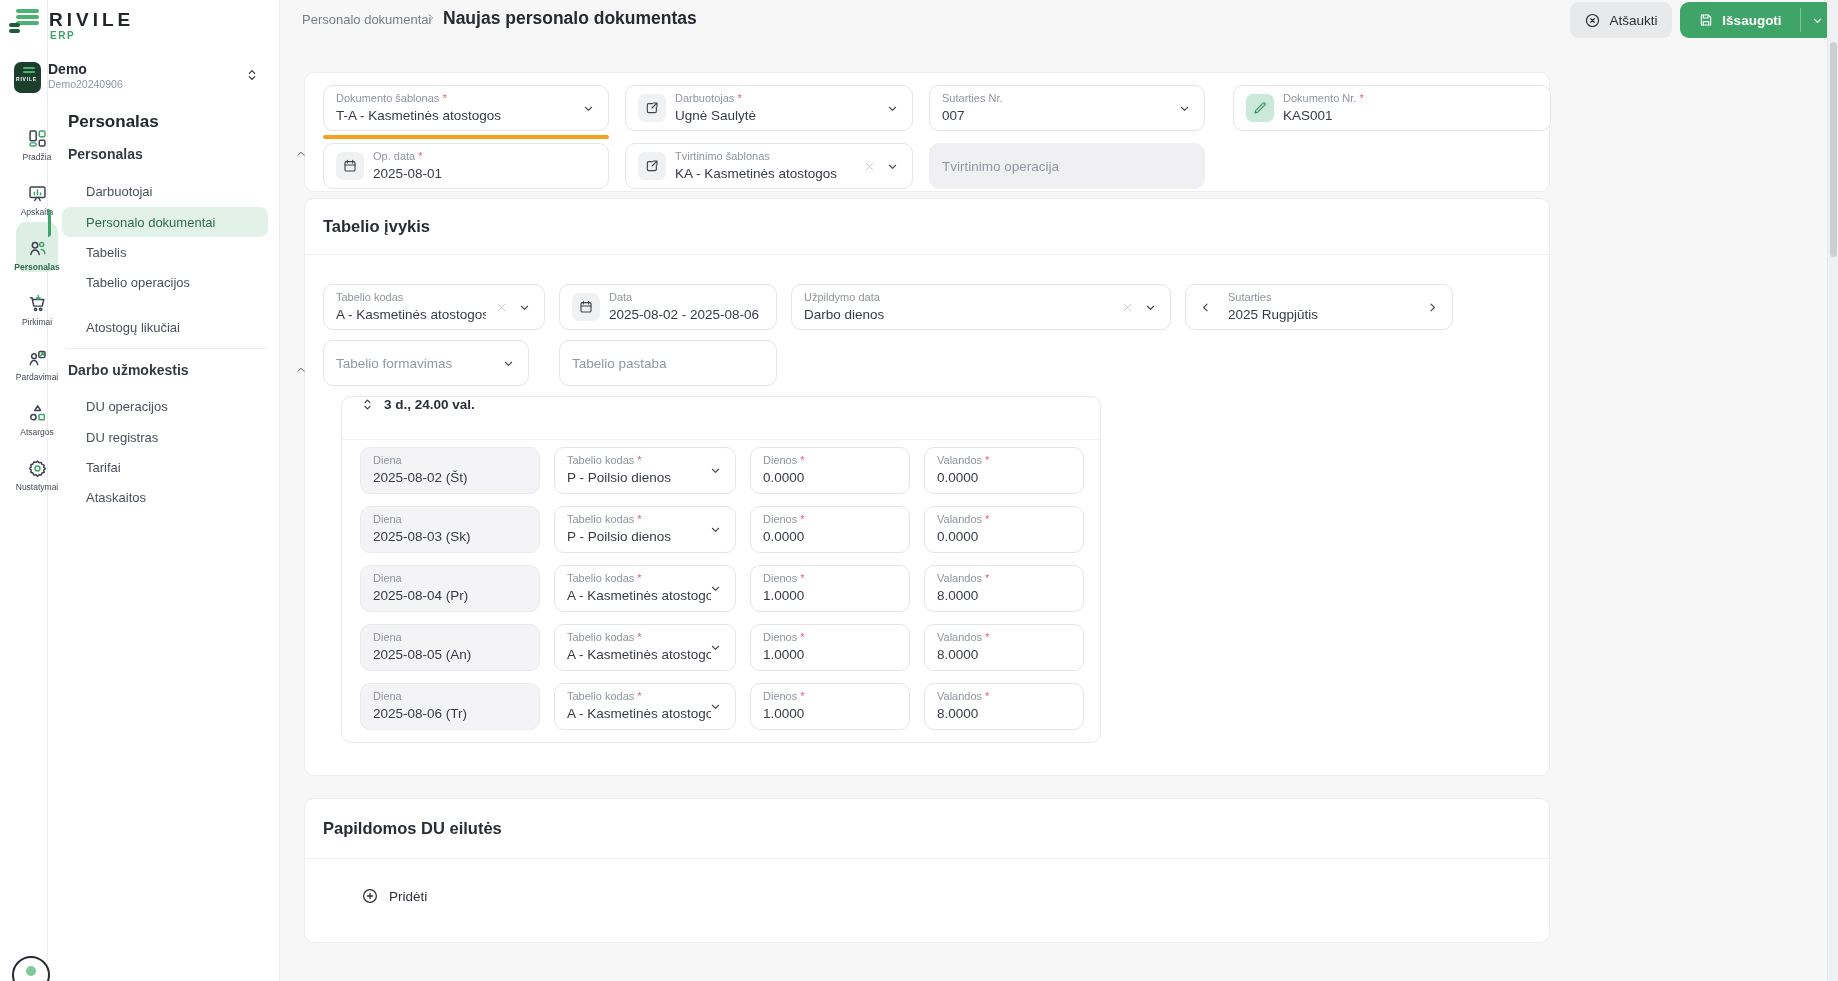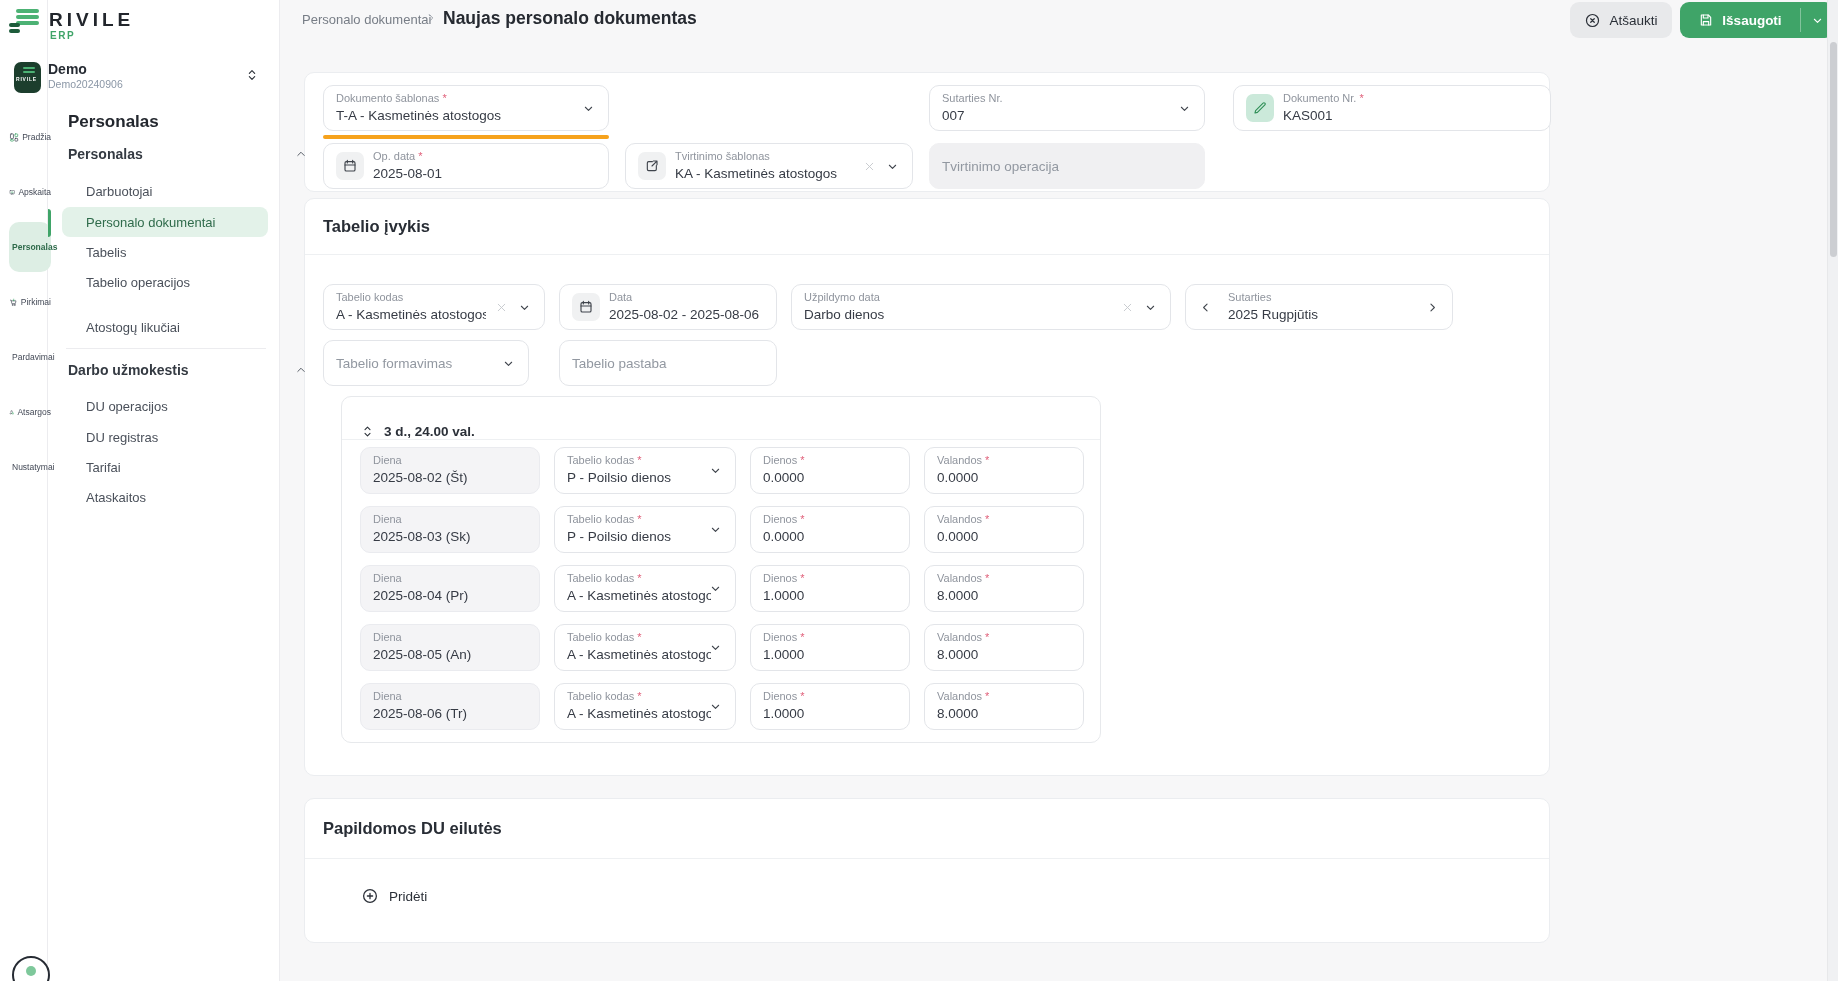--- a/index.html
+++ b/index.html
@@ -4,21 +4,21 @@
 <style>
 *{box-sizing:border-box;margin:0;padding:0}
 html,body{background:#fff}
 body{font-family:"Liberation Sans","DejaVu Sans",sans-serif;-webkit-font-smoothing:antialiased}
 .app{position:relative;width:1838px;height:981px;overflow:hidden;background:#f7f7f8;color:#363b45}
 svg{fill:none;stroke:currentColor;stroke-width:1.7;stroke-linecap:round;stroke-linejoin:round}
 .g{stroke:#3FA468}
 
 
 .rail{position:absolute;left:0;top:0;width:48px;height:100%;background:#fff;border-right:1px solid #ececef;z-index:4}
-.ritem{position:absolute;left:9px;width:42px;height:50px;display:flex;flex-direction:row;align-items:center;justify-content:flex-start;gap:3px;border-radius:10px;cursor:pointer}
+.ritem{position:absolute;left:16px;width:42px;height:50px;display:flex;flex-direction:column;align-items:center;justify-content:flex-end;gap:3px;border-radius:10px;cursor:pointer}
 .ritem svg{width:21px;height:21px;color:#3c4250}
 .rlabel{font-size:8.5px;color:#434956;white-space:nowrap}
 .ritem.active{background:#ddeee4}
 .ritem.active .rlabel{color:#2f6b4b;font-weight:bold}
 .active-edge{position:absolute;left:48px;top:209px;width:3px;height:28px;background:#3FA468;border-radius:0 3px 3px 0;z-index:5}
 
 
 .sidebar{position:absolute;left:48px;top:0;width:232px;height:100%;background:#fff;border-right:1px solid #ececef;z-index:3}
 .sb-title{position:absolute;left:20px;top:112px;font-size:17px;font-weight:bold;color:#23272e}
 .sb-group{position:absolute;left:20px;font-size:14px;font-weight:bold;color:#343a42;cursor:pointer}
@@ -81,21 +81,21 @@
 .chev{flex:none;color:#3f444c;display:flex}
 .chev svg{width:15px;height:15px}
 .xclear{flex:none;color:#c5c8cd;display:flex}
 .xclear svg{width:13px;height:13px}
 .field.disabled{background:#f0f0f2;border-color:#f0f0f2}
 .field.gray{background:#f4f4f6;border-color:#eaebef}
 .focus-bar{position:absolute;left:18px;top:62px;width:286px;height:4px;border-radius:2px;background:#F6A21C}
 
 
 .inner{position:absolute;left:36px;top:197px;width:760px;height:347px;border:1px solid #e7e9ec;border-radius:10px;background:#fff}
-.inner-head{position:absolute;left:0;right:0;top:0;height:43px;border-bottom:1px solid #eef0f2;display:flex;align-items:flex-end;gap:9px;padding:0 18px;font-size:13.5px;font-weight:bold;color:#2b3038}
+.inner-head{position:absolute;left:0;right:0;top:0;height:43px;border-bottom:1px solid #eef0f2;display:flex;align-items:flex-start;gap:9px;padding:0 18px;font-size:13.5px;font-weight:bold;color:#2b3038}
 .inner-head svg{width:15px;height:15px;color:#2b3038}
 .trow .field{height:47px}
 
 
 .add-btn{position:absolute;left:56px;top:88px;display:flex;align-items:center;gap:10px;font-size:13.5px;color:#2b3038;cursor:pointer}
 .add-btn svg{width:18px;height:18px}
 
 
 .scrollbar{position:absolute;right:0;top:0;width:11px;height:100%;background:#f0f1f3;border-left:1px solid #e7e8ea;z-index:10}
 .thumb{position:absolute;left:1.5px;top:42px;width:7px;height:215px;border-radius:4px;background:#ccced2;cursor:pointer}
@@ -256,20 +256,36 @@
           <span class="flabel req">Dokumento šablonas</span>
           <span class="fvalue">T-A - Kasmetinės atostogos</span>
         </span>
       <span class="chev">
           <svg viewBox="0 0 24 24">
             <path d="M7 10l5 5 5-5"></path>
           </svg>
         </span>
     </div>
     <div class="focus-bar"></div>
+    <div class="field" style="left:320px;top:12px;width:288px">
+      <span class="ficon">
+          <svg viewBox="0 0 24 24">
+            <path d="M12.5 5.5H7a2 2 0 0 0-2 2V17a2 2 0 0 0 2 2h9.5a2 2 0 0 0 2-2v-5.5M14 4.5h5.5V10M19 5l-7 7"></path>
+          </svg>
+        </span>
+      <span class="ftxt">
+          <span class="flabel req">Darbuotojas</span>
+          <span class="fvalue">Ugnė Saulytė</span>
+        </span>
+      <span class="chev">
+          <svg viewBox="0 0 24 24">
+            <path d="M7 10l5 5 5-5"></path>
+          </svg>
+        </span>
+    </div>
     <div class="field" style="left:624px;top:12px;width:276px">
       <span class="ftxt">
           <span class="flabel">Sutarties Nr.</span>
           <span class="fvalue">007</span>
         </span>
       <span class="chev">
           <svg viewBox="0 0 24 24">
             <path d="M7 10l5 5 5-5"></path>
           </svg>
         </span>

